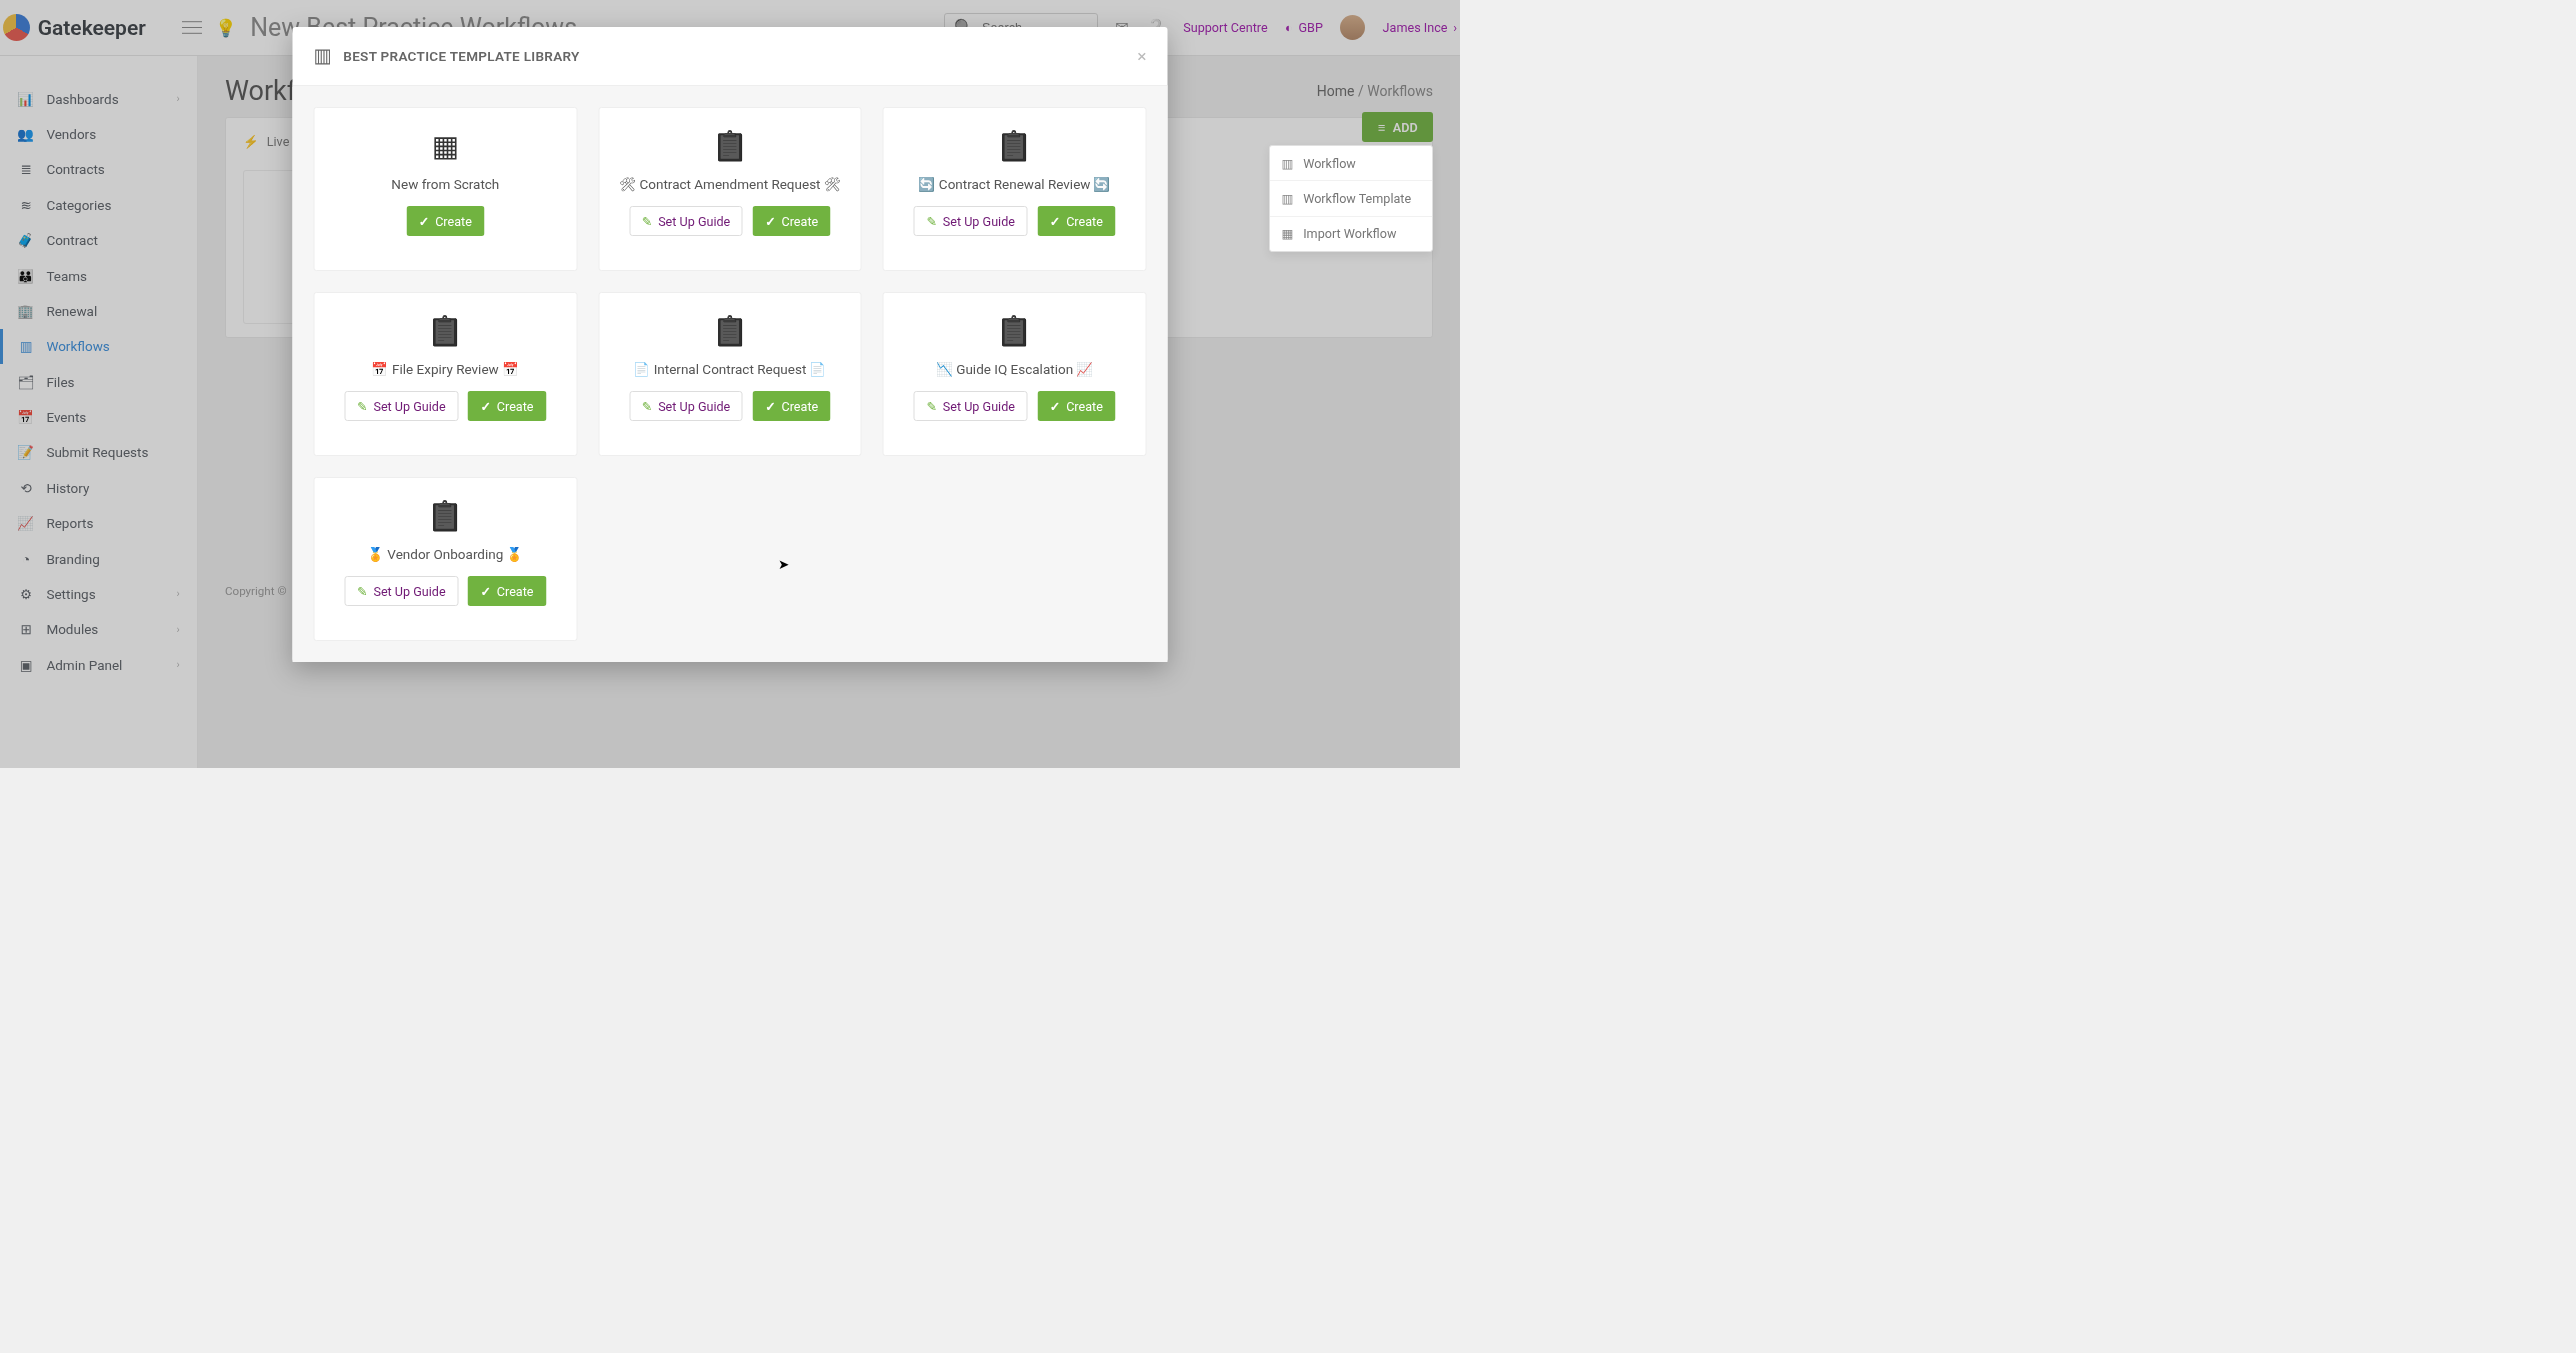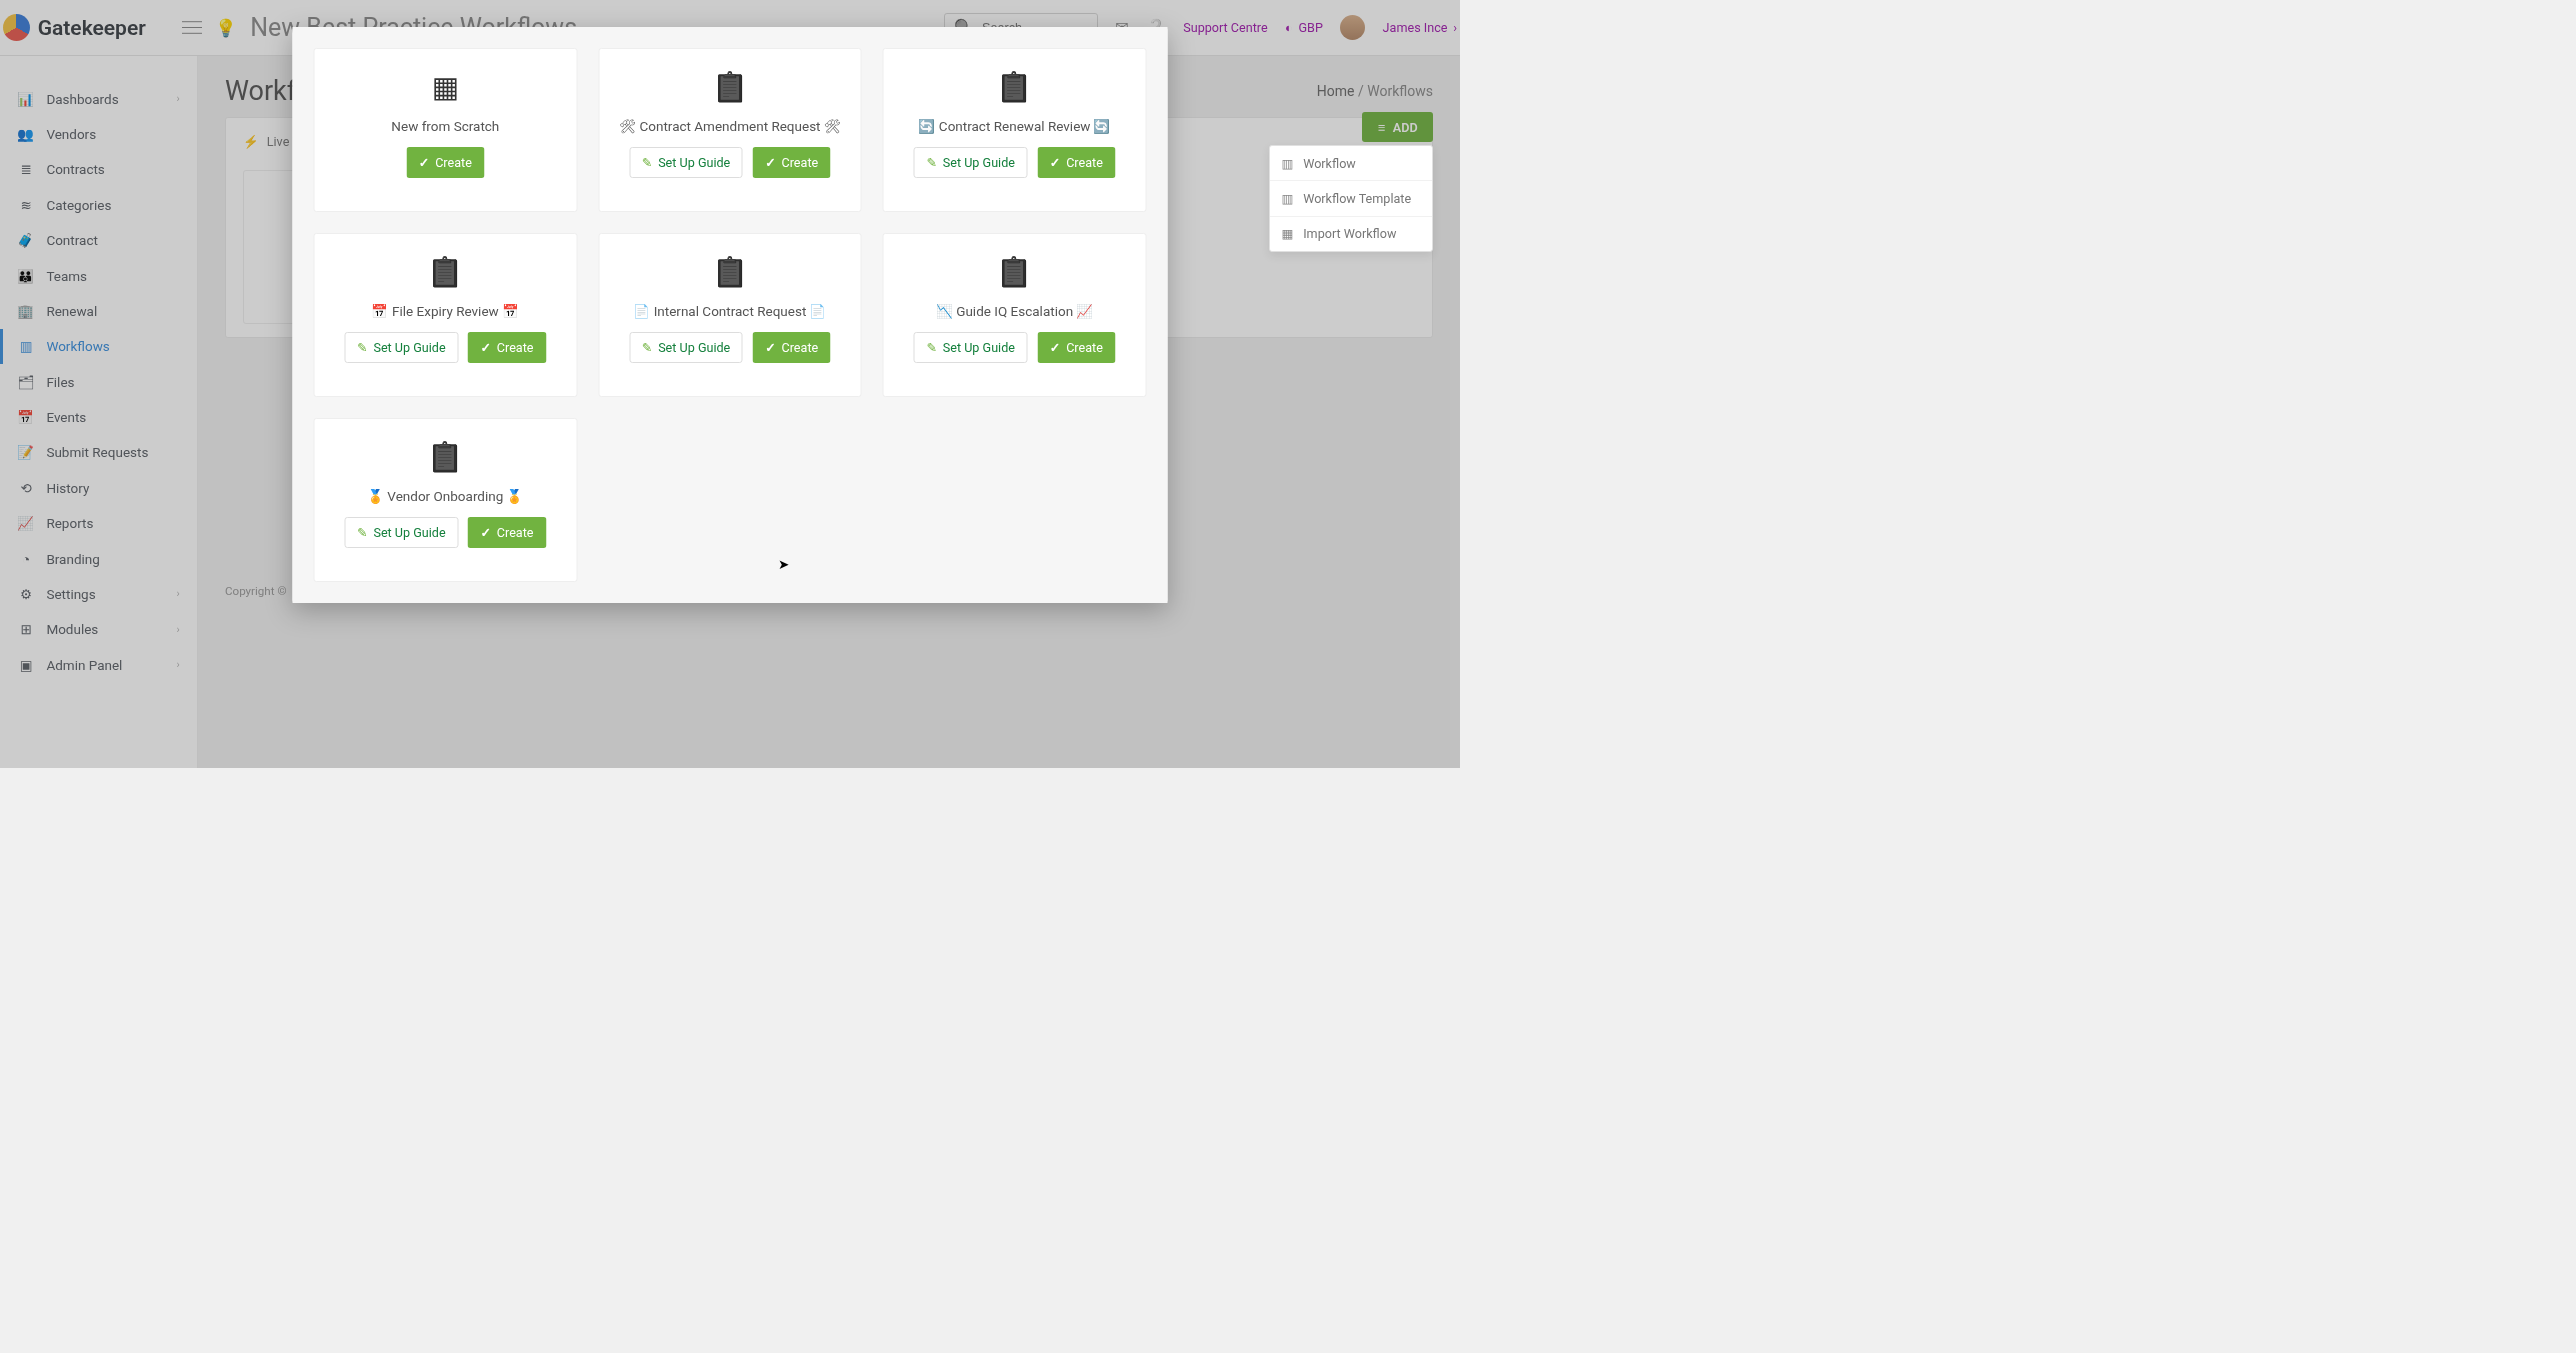--- a/index.html
+++ b/index.html
@@ -133,21 +133,21 @@
   min-height: 164px;
 }
 .tpl-card .tpl-icon { font-size:29px; color:#333; }
 .tpl-card .tpl-title { font-size:13.5px; color:#555; text-align:center; }
 .tpl-actions { display:flex; gap:9.7px; }
 .btn {
   display:inline-flex; align-items:center; gap:5.8px;
   border-radius:2.9px; padding:6.8px 11.6px; font-size:12.6px; cursor:pointer;
   border:1px solid transparent;
 }
-.btn-plain { background:#fff; border-color:#ddd; color:#15803d; }
+.btn-plain { background:#fff; border-color:#ddd; color:#701a75; }
 .btn-primary { background:#71b340; color:#fff; }
 .btn .check::before { content:"✓"; font-weight:700; }
 .btn .edit::before { content:"✎"; color:#71b340; }
 
 
 .i-columns::before { content:"▥"; }
 .i-grid::before { content:"▦"; }
 .i-clipboard::before { content:"📋"; filter: grayscale(1) brightness(.35); }
 .i-search::before { content:"🔍"; filter: grayscale(1) brightness(.6); }
 .i-env::before { content:"✉"; }
@@ -310,20 +310,25 @@
         </div>
       </div>
 
     <div class="copyright">Copyright ©</div>
   </div>
 </div>
 
 <div class="scrim"></div>
 
 <div class="modal">
+  <div class="modal-head">
+    <span class="i-columns" style="font-size:19.3px;color:#666"></span>
+    <span class="title">BEST PRACTICE TEMPLATE LIBRARY</span>
+    <span class="modal-close">×</span>
+  </div>
   <div class="modal-body">
     <div class="tpl-grid" id="tpl-grid">
         <div class="tpl-card">
           <span class="tpl-icon i-grid"></span>
           <div class="tpl-title">New from Scratch</div>
           <div class="tpl-actions">
             <div class="btn btn-primary">
               <span class="check"></span>
               <span>Create</span>
             </div>

